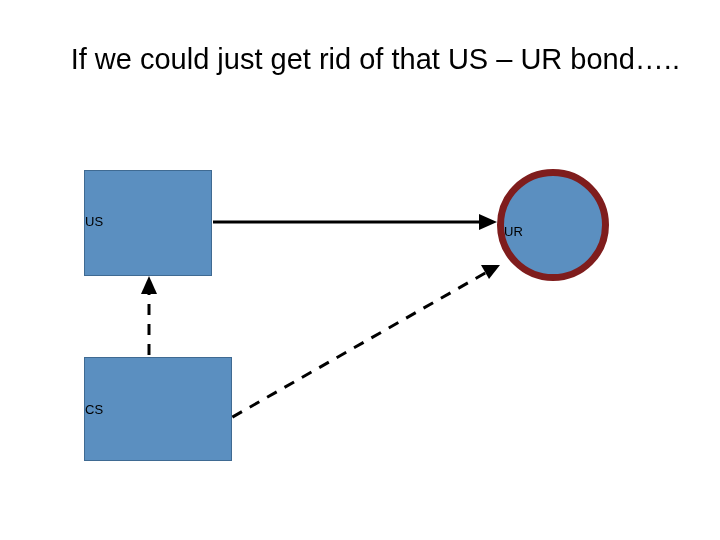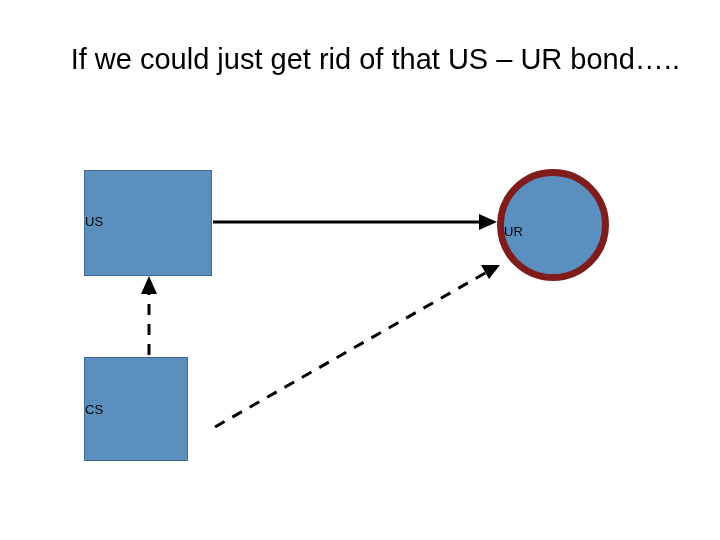--- a/index.html
+++ b/index.html
@@ -60,21 +60,21 @@
   #us-box {
     left: 84px;
     top: 170px;
     width: 128px;
     height: 106px;
   }
   #us-box .node-label { top: 43px; }
   #cs-box {
     left: 84px;
     top: 357px;
-    width: 104px;
+    width: 148px;
     height: 104px;
   }
   #cs-box .node-label { top: 44px; }
   #ur-circle {
     left: 497px;
     top: 169px;
     width: 112px;
     height: 112px;
   }
   #ur-circle .node-label { top: 48px; }

